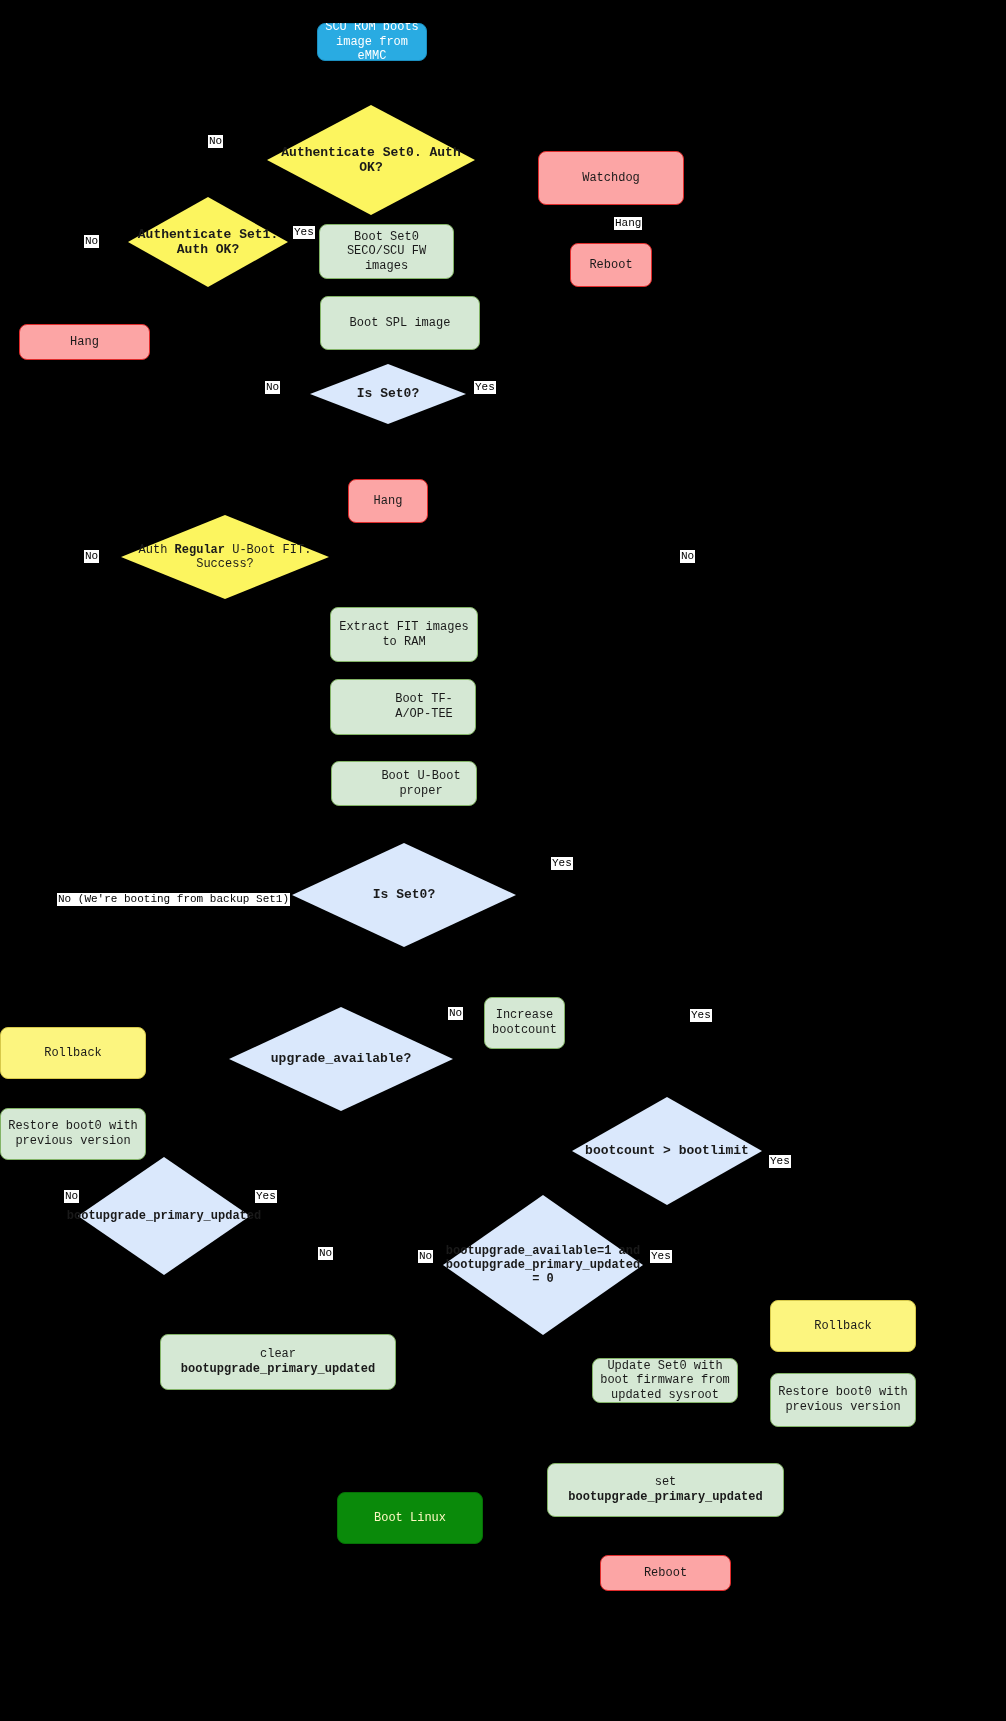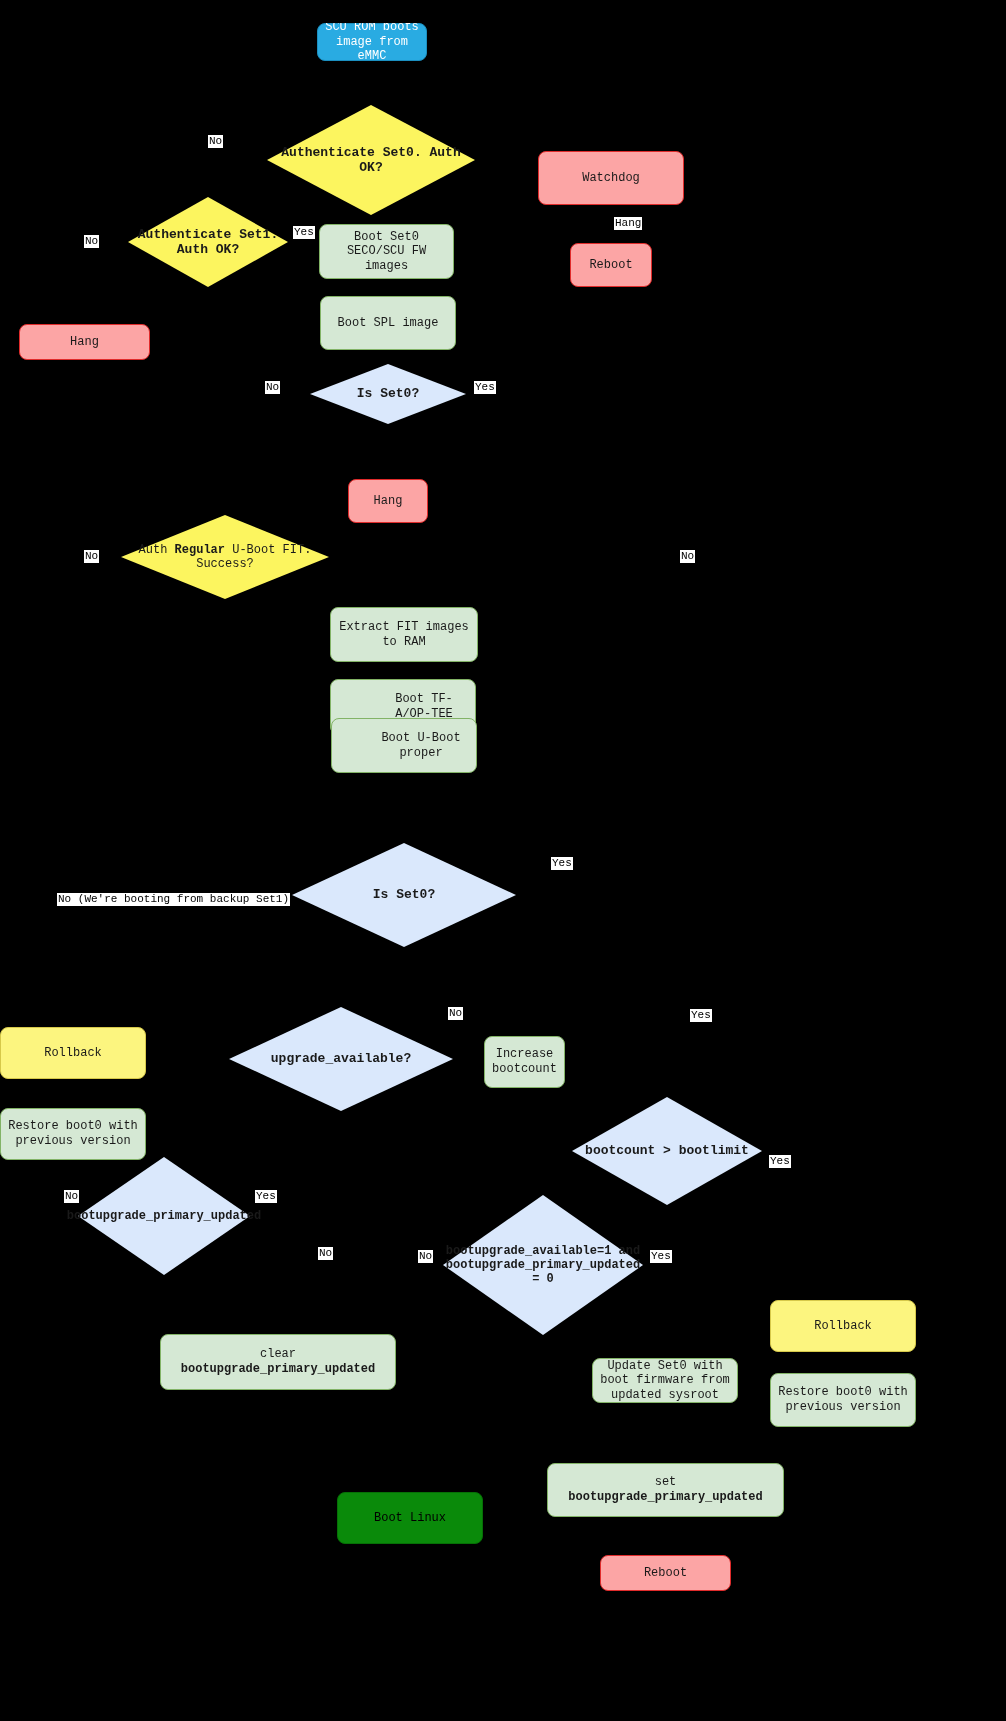--- a/index.html
+++ b/index.html
@@ -29,21 +29,21 @@
   
   .box {
     border-radius: 8px;
     border: 1px solid rgba(0,0,0,0.25);
     padding: 4px 6px;
   }
   .box-blue    { background: #29abe2; border-color: #1b8fc0; color: #ffffff; }
   .box-green   { background: #d5e8d4; border-color: #82b366; color: #1a1a1a; }
   .box-red     { background: #fca5a5; border-color: #e02b2b; color: #1a1a1a; }
   .box-yellow  { background: #fcf57f; border-color: #d6c84a; color: #1a1a1a; }
-  .box-darkgreen { background: #0a8a0a; border-color: #067006; color: #000000; }
+  .box-darkgreen { background: #0a8a0a; border-color: #067006; color: #fef9c3; }
 
   
   .diamond {
     position: absolute;
     display: flex;
     align-items: center;
     justify-content: center;
     text-align: center;
     color: #1a1a1a;
   }
@@ -96,21 +96,21 @@
     <div class="dlabel b t13">Authenticate Set1. Auth OK?</div>
   </div>
   <div class="edge-label" style="left:84px; top:212px;">No</div>
 
   <div class="node box box-red t12" style="left:538px; top:128px; width:146px; height:54px;">Watchdog</div>
   <div class="edge-label" style="left:614px; top:194px;">Hang</div>
   <div class="node box box-red t12" style="left:570px; top:220px; width:82px; height:44px;">Reboot</div>
 
   <div class="node box box-green t12" style="left:319px; top:201px; width:135px; height:55px;">Boot Set0 SECO/SCU FW images</div>
 
-  <div class="node box box-green t12" style="left:320px; top:273px; width:136px; height:54px;">Boot SPL image</div>
+  <div class="node box box-green t12" style="left:320px; top:273px; width:160px; height:54px;">Boot SPL image</div>
 
   <div class="node box box-red t12" style="left:19px; top:301px; width:131px; height:36px;">Hang</div>
 
   <div class="diamond diamond-blue" style="left:310px; top:341px; width:156px; height:60px;">
     <div class="dshape"></div>
     <div class="dlabel b t13">Is Set0?</div>
   </div>
   <div class="edge-label" style="left:265px; top:358px;">No</div>
   <div class="edge-label" style="left:474px; top:358px;">Yes</div>
 
@@ -121,41 +121,41 @@
     <div class="dlabel t12"><span>Auth </span><span class="b">Regular</span><span> U-Boot FIT. Success?</span></div>
   </div>
   <div class="edge-label" style="left:84px; top:527px;">No</div>
 
   <div class="edge-label" style="left:680px; top:527px;">No</div>
 
   <div class="node box box-green t12" style="left:330px; top:584px; width:148px; height:55px;">Extract FIT images to RAM</div>
 
   <div class="node box box-green t12" style="left:330px; top:656px; width:146px; height:56px;padding-left:48px;">Boot TF-A/OP-TEE</div>
 
-  <div class="node box box-green t12" style="left:331px; top:695px; width:146px; height:55px;padding-left:40px;">Boot U-Boot proper</div>
+  <div class="node box box-green t12" style="left:331px; top:738px; width:146px; height:45px;padding-left:40px;">Boot U-Boot proper</div>
 
   <div class="diamond diamond-blue" style="left:292px; top:820px; width:224px; height:104px;">
     <div class="dshape"></div>
     <div class="dlabel b t13">Is Set0?</div>
   </div>
   <div class="edge-label" style="left:551px; top:834px;">Yes</div>
   <div class="edge-label" style="left:57px; top:870px;">No (We're booting from backup Set1)</div>
 
   <div class="node box box-yellow t12" style="left:0px; top:1004px; width:146px; height:52px;">Rollback</div>
 
   <div class="node box box-green t12" style="left:0px; top:1085px; width:146px; height:52px;">Restore boot0 with previous version</div>
 
   <div class="diamond diamond-blue" style="left:229px; top:984px; width:224px; height:104px;">
     <div class="dshape"></div>
     <div class="dlabel b t13">upgrade_available?</div>
   </div>
   <div class="edge-label" style="left:448px; top:984px;">No</div>
   <div class="edge-label" style="left:690px; top:986px;">Yes</div>
 
-  <div class="node box box-green t12" style="left:484px; top:1013px; width:81px; height:52px;">Increase bootcount</div>
+  <div class="node box box-green t12" style="left:484px; top:974px; width:81px; height:52px;">Increase bootcount</div>
 
   <div class="diamond diamond-blue" style="left:572px; top:1074px; width:190px; height:108px;">
     <div class="dshape"></div>
     <div class="dlabel b t13">bootcount &gt; bootlimit</div>
   </div>
   <div class="edge-label" style="left:769px; top:1132px;">Yes</div>
 
   <div class="diamond diamond-blue" style="left:78px; top:1134px; width:172px; height:118px;">
     <div class="dshape"></div>
     <div class="dlabel b t12" style="width:122%;">bootupgrade_primary_updated</div>

